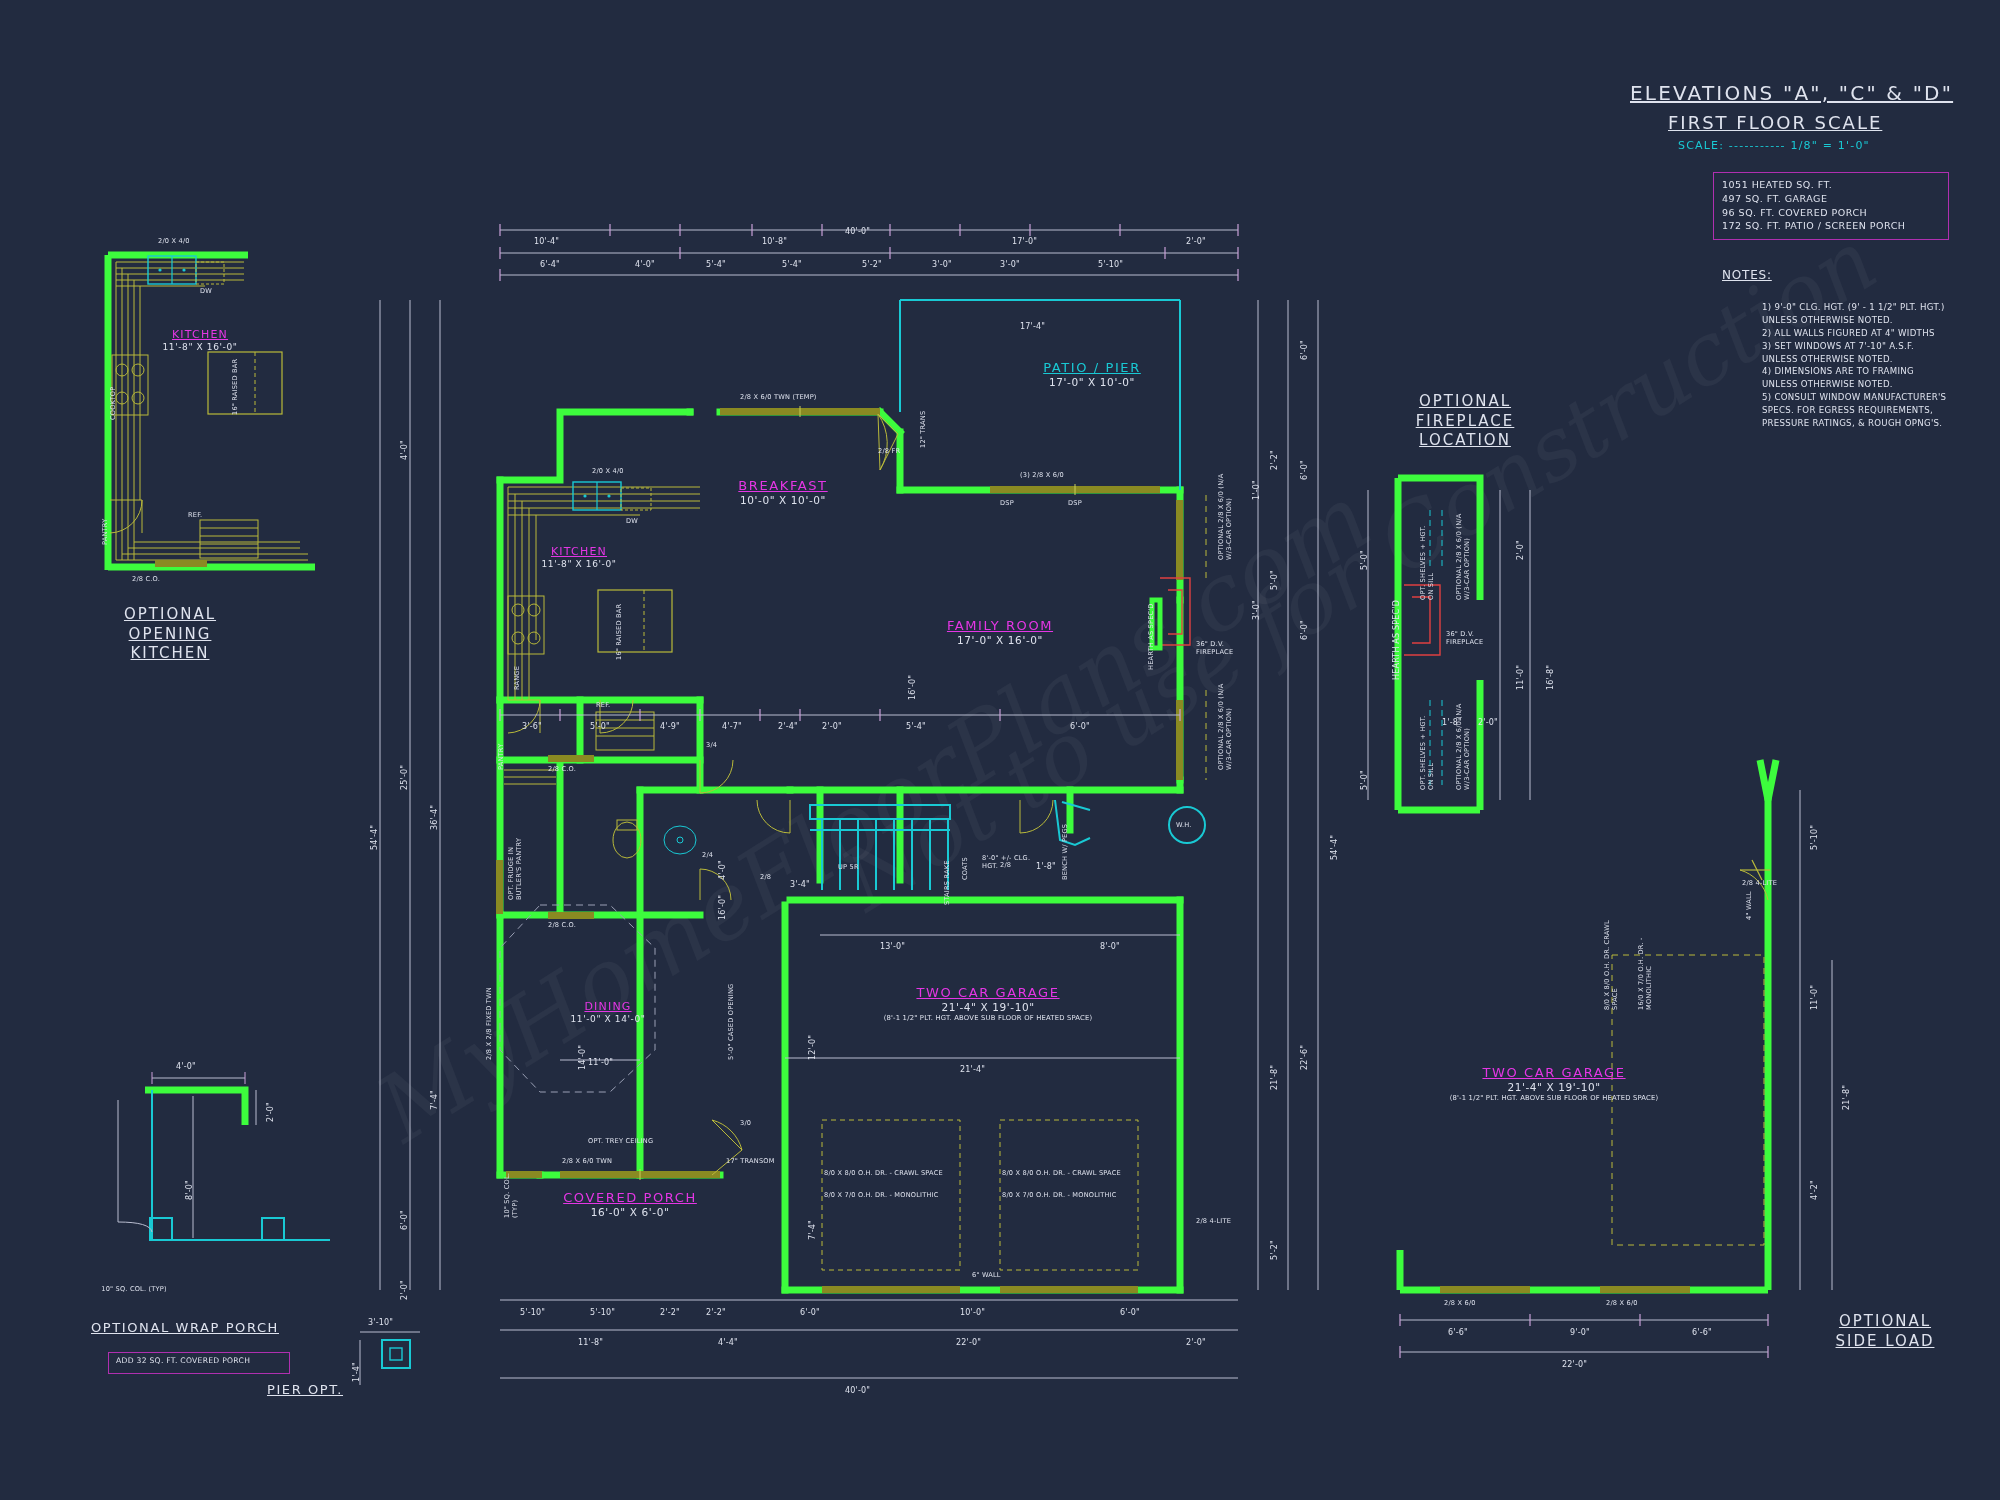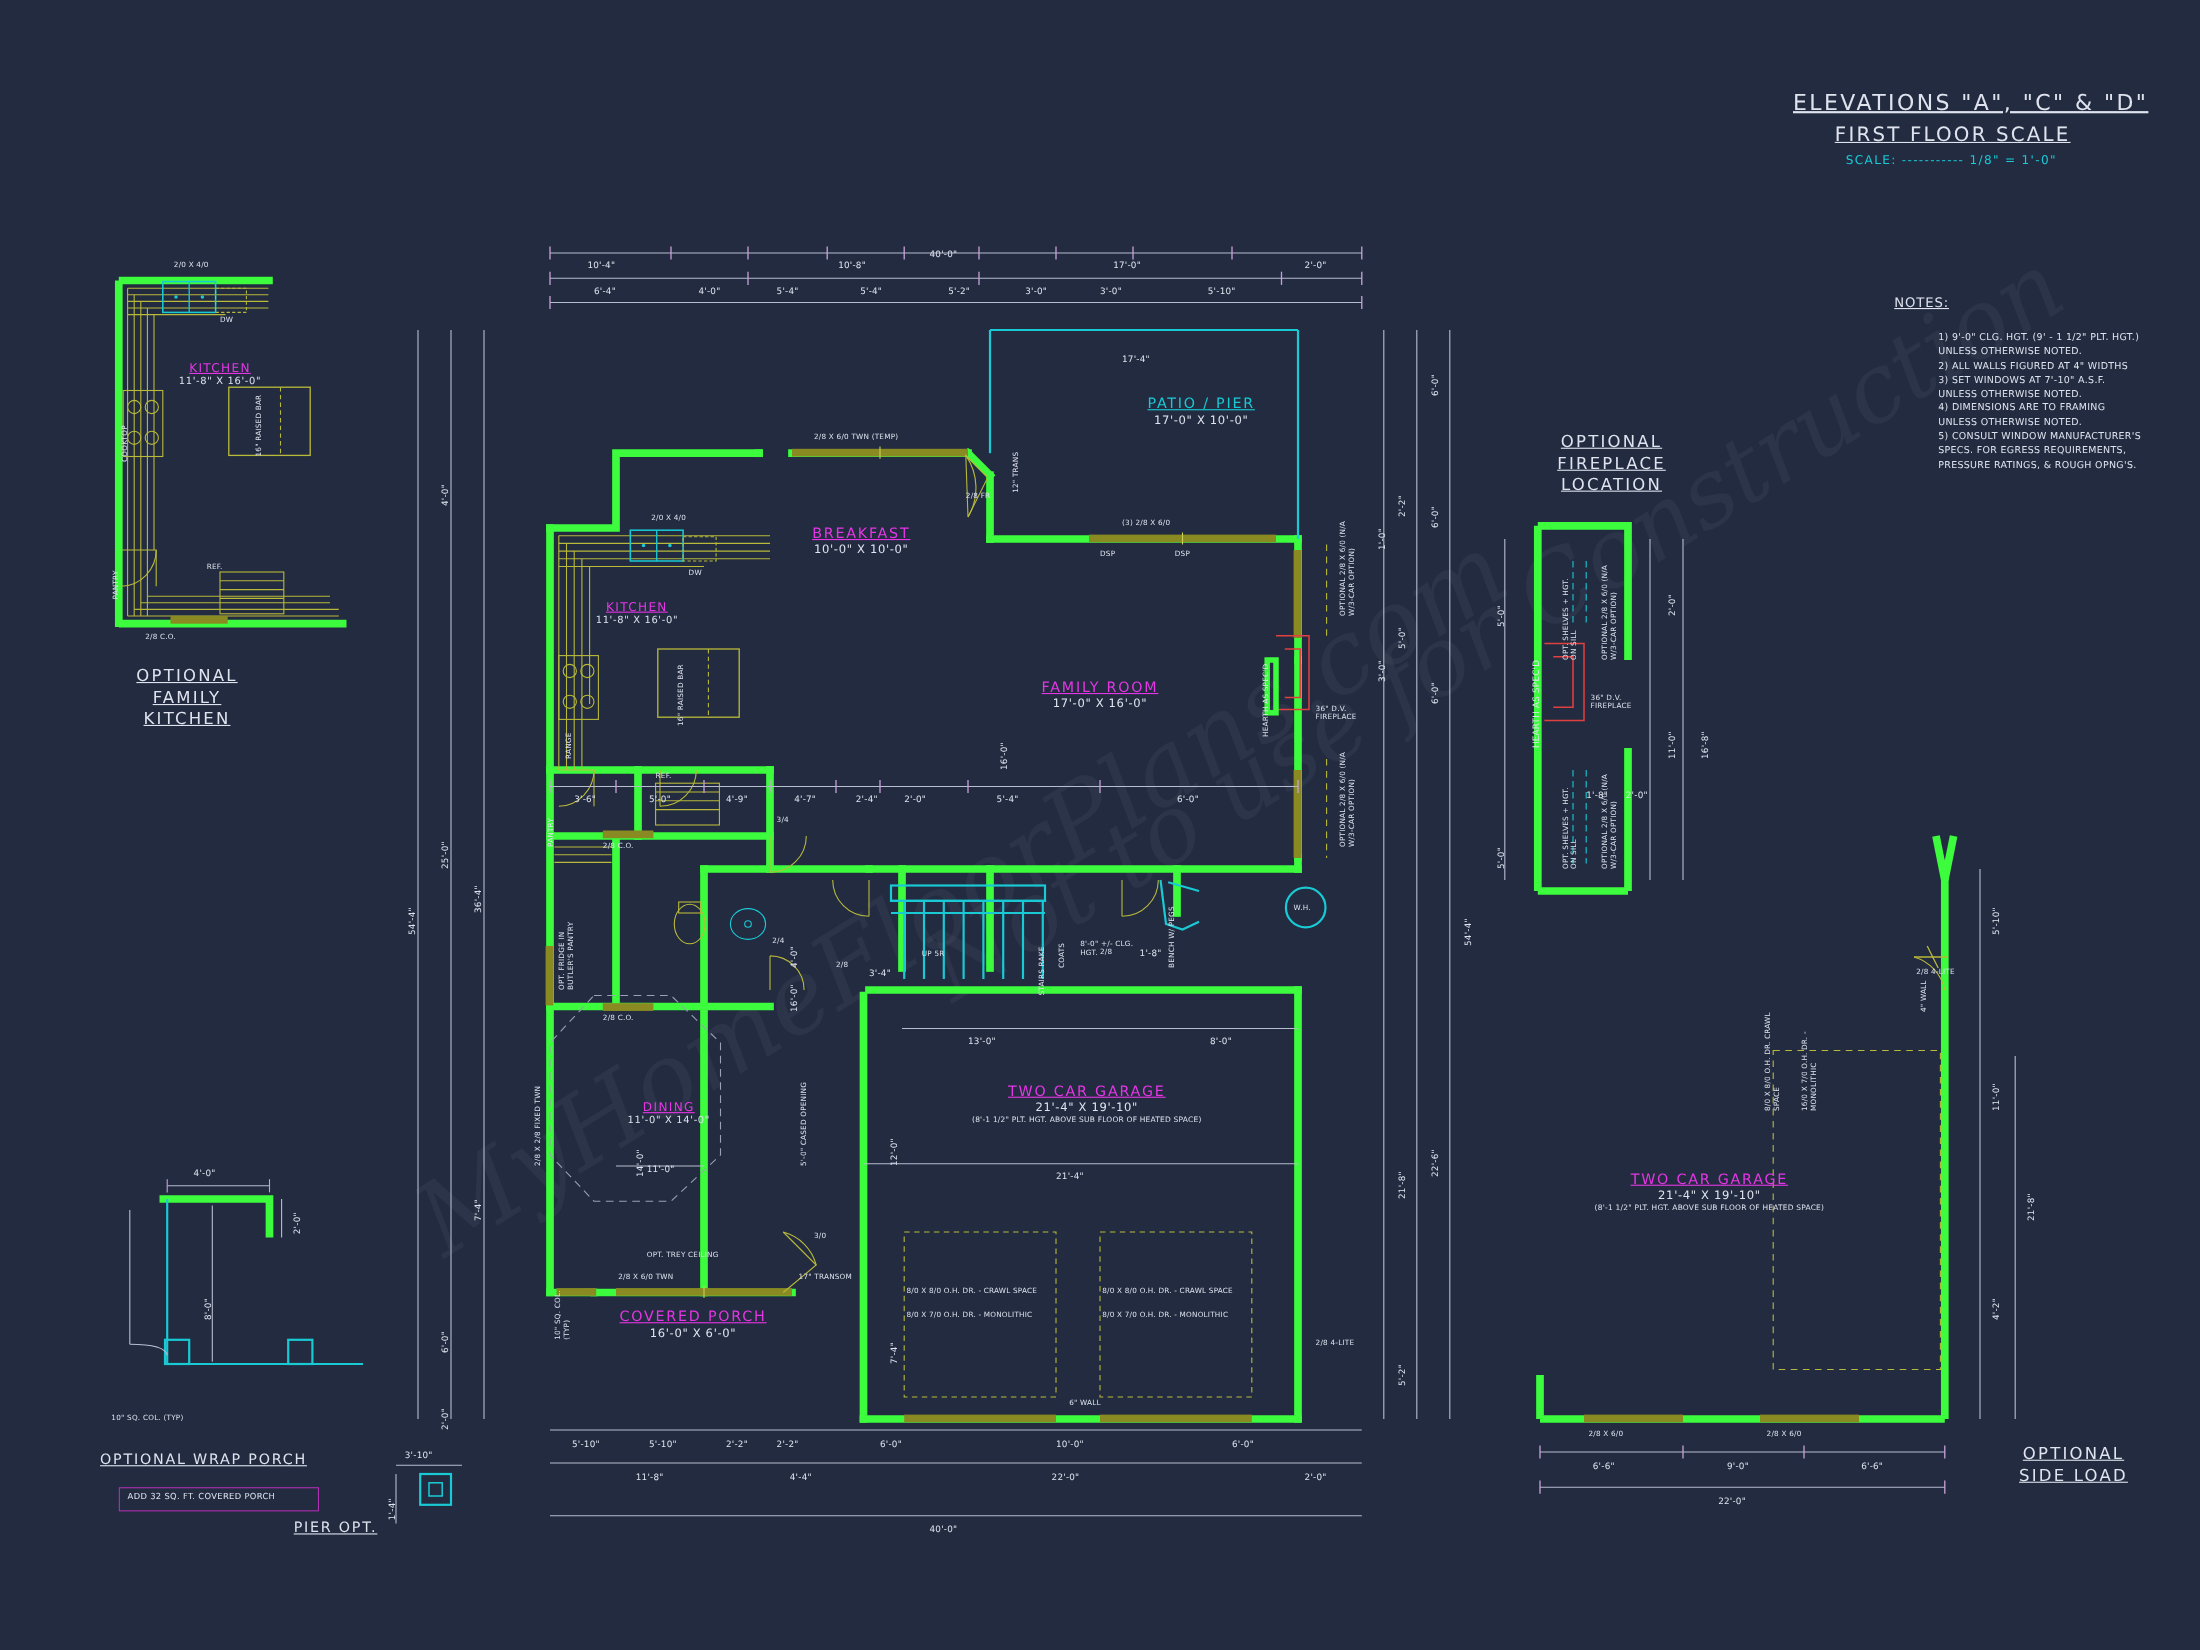--- a/index.html
+++ b/index.html
@@ -50,20 +50,26 @@
 
 <div id="stage">
 
   <div class="wm wm1">MyHomeFloorPlans.com</div>
   <div class="wm wm2">Not to use for Construction</div>
 
   <div class="t title u" style="left:1630px;top:82px;">ELEVATIONS "A", "C" &amp; "D"</div>
   <div class="t sub u" style="left:1668px;top:113px;">FIRST FLOOR SCALE</div>
   <div class="t scale" style="left:1678px;top:140px;">SCALE: ----------- 1/8" = 1'-0"</div>
 
+  <div class="areabox" style="left:1713px;top:172px;width:218px;">
+    <div>1051 HEATED SQ. FT.</div>
+    <div>497 SQ. FT. GARAGE</div>
+    <div>96 SQ. FT. COVERED PORCH</div>
+    <div>172 SQ. FT. PATIO / SCREEN PORCH</div>
+  </div>
 
   <div class="t notes-h u" style="left:1722px;top:269px;">NOTES:</div>
   <ul class="notes t" style="left:1722px;top:285px;">
     <li>1)  9'-0"  CLG. HGT. (9' - 1 1/2" PLT. HGT.)</li>
     <li>       UNLESS OTHERWISE NOTED.</li>
     <li>2)  ALL  WALLS FIGURED AT 4" WIDTHS</li>
     <li>3)  SET WINDOWS AT 7'-10" A.S.F.</li>
     <li>       UNLESS OTHERWISE NOTED.</li>
     <li>4)  DIMENSIONS ARE TO FRAMING</li>
     <li>       UNLESS OTHERWISE NOTED.</li>
@@ -126,21 +132,21 @@
   <div class="t tag" style="left:188px;top:512px;">REF.</div>
   <div class="t tag" style="left:132px;top:576px;">2/8 C.O.</div>
 
   <div class="room sm" style="left:130px;top:328px;width:140px;">
     <div class="nm">KITCHEN</div>
     <div class="dm">11'-8" X 16'-0"</div>
   </div>
 
   <div class="hdg" style="left:75px;top:605px;width:190px;">
     <span>OPTIONAL</span>
-    <span>FAMILY</span>
+    <span>OPENING</span>
     <span>KITCHEN</span>
   </div>
 
   <svg width="2000" height="1500">
     <path d="M145,1090 L245,1090 L245,1125" stroke="#3dfc3d" stroke-width="7" fill="none"></path>
     <path d="M152,1090 L152,1240" stroke="#19c9d4" stroke-width="2" fill="none"></path>
     <path d="M152,1240 L330,1240" stroke="#19c9d4" stroke-width="2" fill="none"></path>
     <rect x="150" y="1218" width="22" height="22" fill="none" stroke="#19c9d4" stroke-width="2"></rect>
     <rect x="262" y="1218" width="22" height="22" fill="none" stroke="#19c9d4" stroke-width="2"></rect>
     <path d="M118,1222 Q150,1222 152,1232" stroke="#b9bdd0" stroke-width="1" fill="none"></path>

